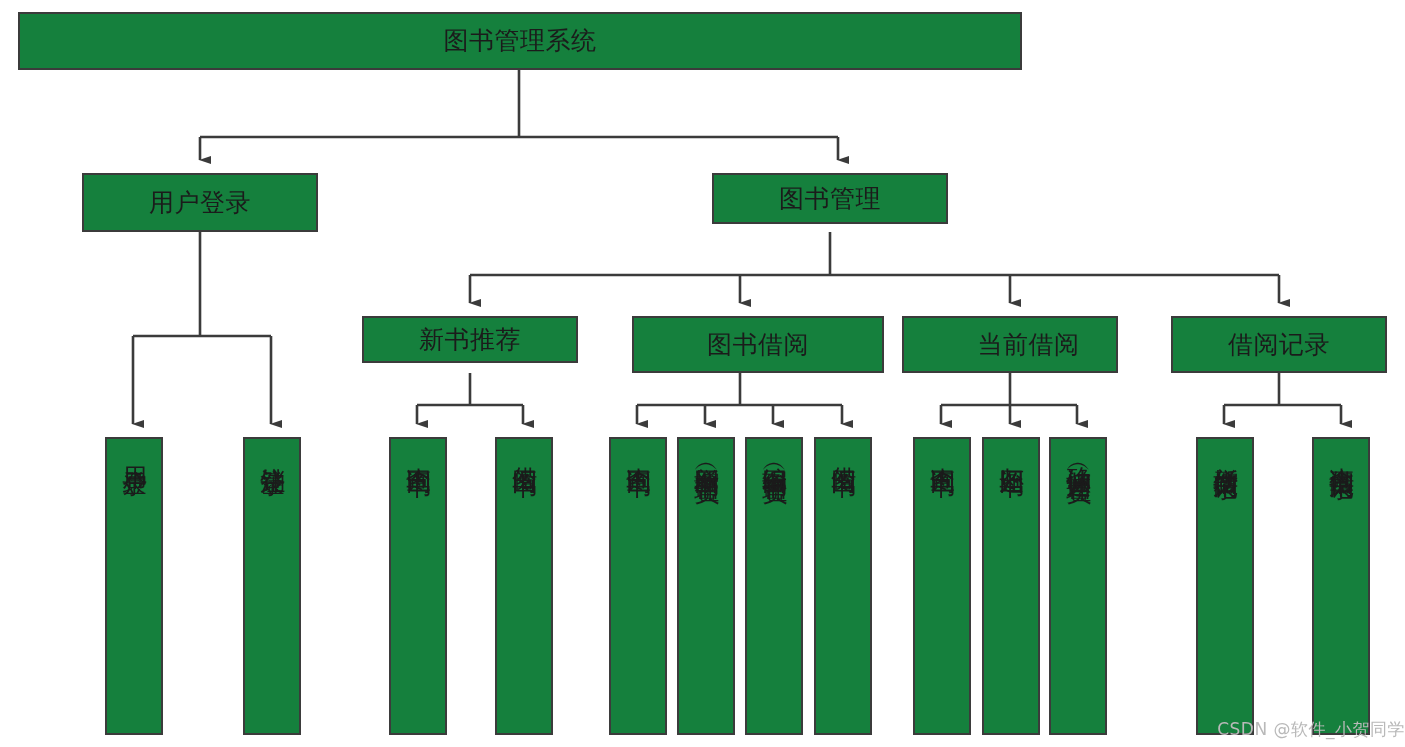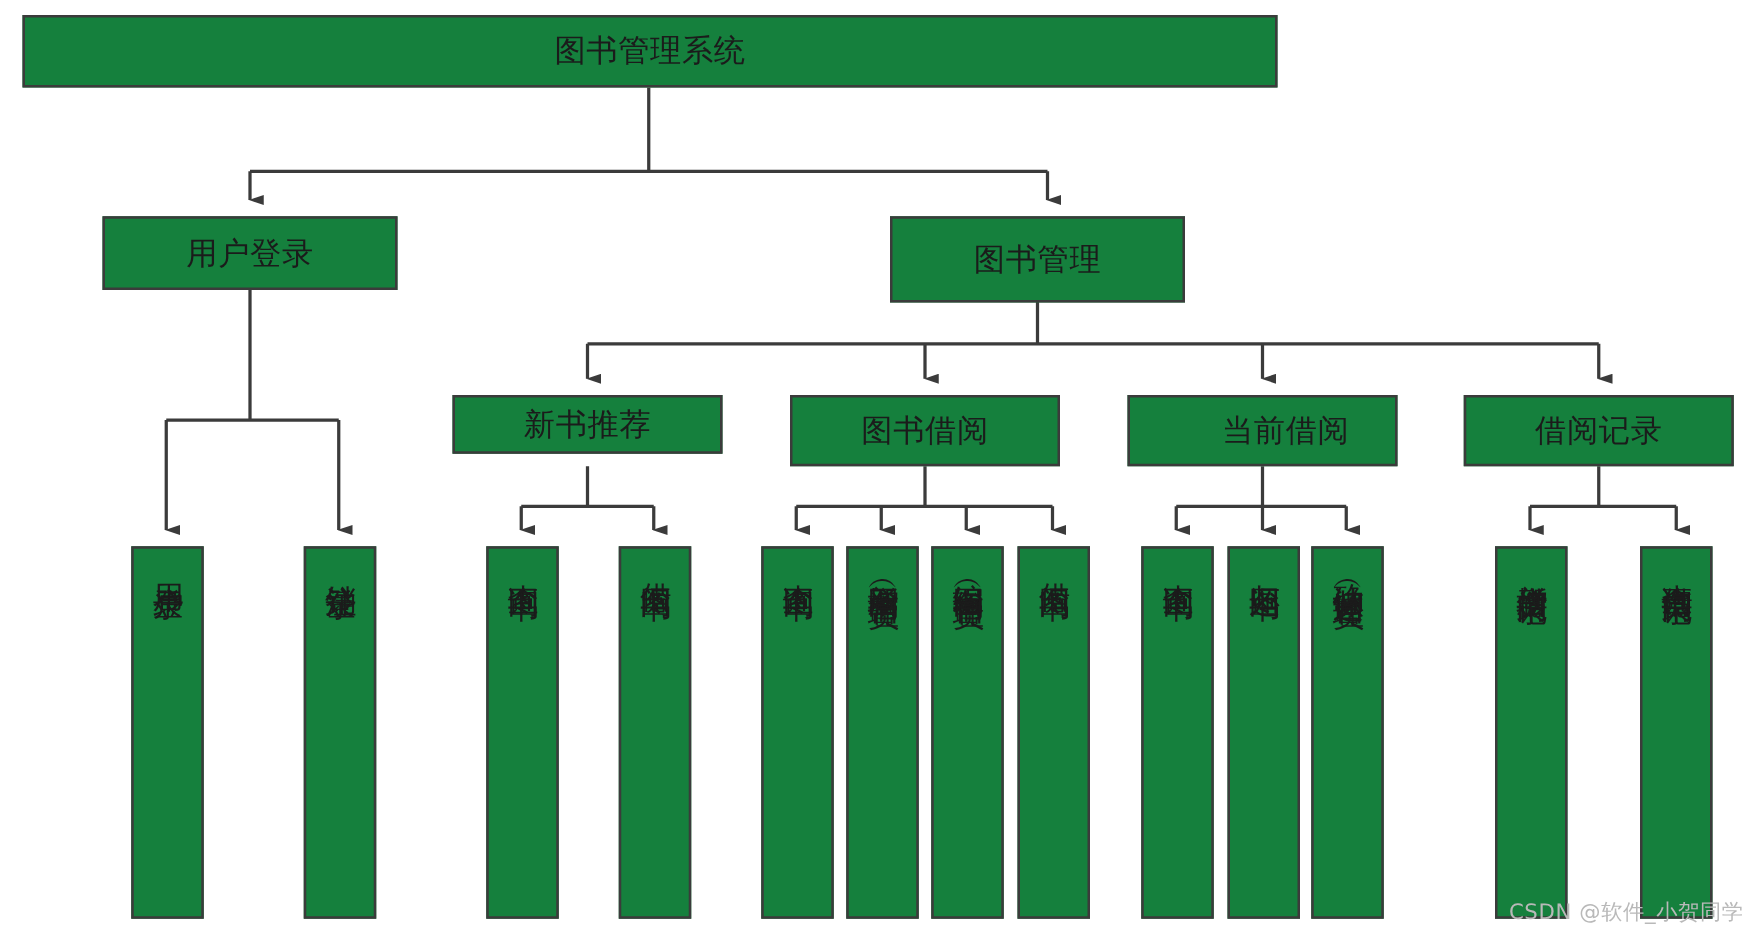--- a/index.html
+++ b/index.html
@@ -60,21 +60,21 @@
     writing-mode: vertical-rl;
     text-orientation: upright;
     font-size: 25px;
     line-height: 1.05;
     letter-spacing: 2px;
     white-space: nowrap;
     text-align: left;
   }
   #watermark {
     position: absolute;
-    right: 10px;
+    right: 0;
     bottom: 6px;
     font-size: 17px;
     color: #b9b9b9;
     letter-spacing: 0.5px;
     z-index: 5;
     white-space: nowrap;
     font-family: "DejaVu Sans", "Liberation Sans", sans-serif;
     margin-top: 40px;
   }
 </style>
@@ -134,29 +134,29 @@
   </svg>
 
   <div class="node h root" style="left:18px; top:12px; width:1004px; height:58px;">
     <span class="lbl">图书管理系统</span>
   </div>
 
   <div class="node h" style="left:82px; top:173px; width:236px; height:59px;">
     <span class="lbl">用户登录</span>
   </div>
 
-  <div class="node h" style="left:712px; top:173px; width:236px; height:69px;">
+  <div class="node h" style="left:712px; top:173px; width:236px; height:51px;">
     <span class="lbl">图书管理</span>
   </div>
 
   <div class="node h" style="left:362px; top:316px; width:216px; height:47px;">
     <span class="lbl">新书推荐</span>
   </div>
 
-  <div class="node h" style="left:632px; top:316px; width:216px; height:57px;justify-content:center;">
+  <div class="node h" style="left:632px; top:316px; width:252px; height:57px;justify-content:center;">
     <span class="lbl">图书借阅</span>
   </div>
 
   <div class="node h" style="left:902px; top:316px; width:216px; height:57px;padding-left:37px;">
     <span class="lbl">当前借阅</span>
   </div>
 
   <div class="node h" style="left:1171px; top:316px; width:216px; height:57px;">
     <span class="lbl">借阅记录</span>
   </div>

